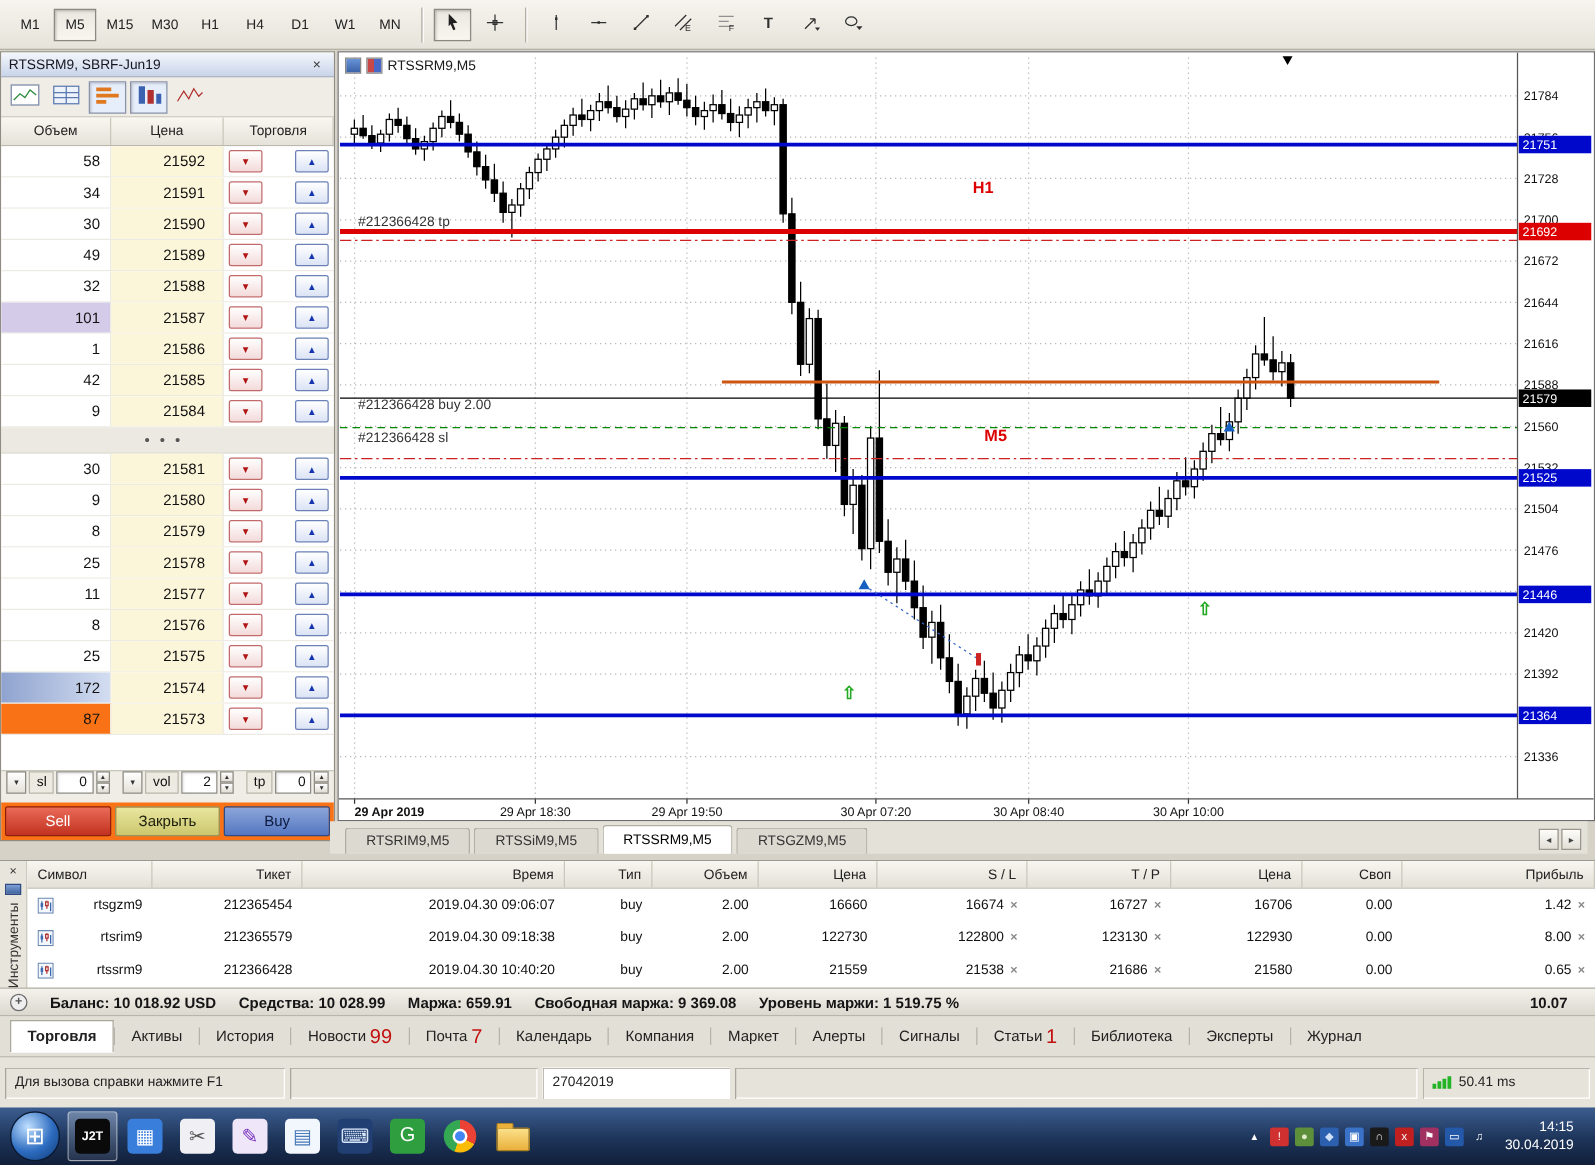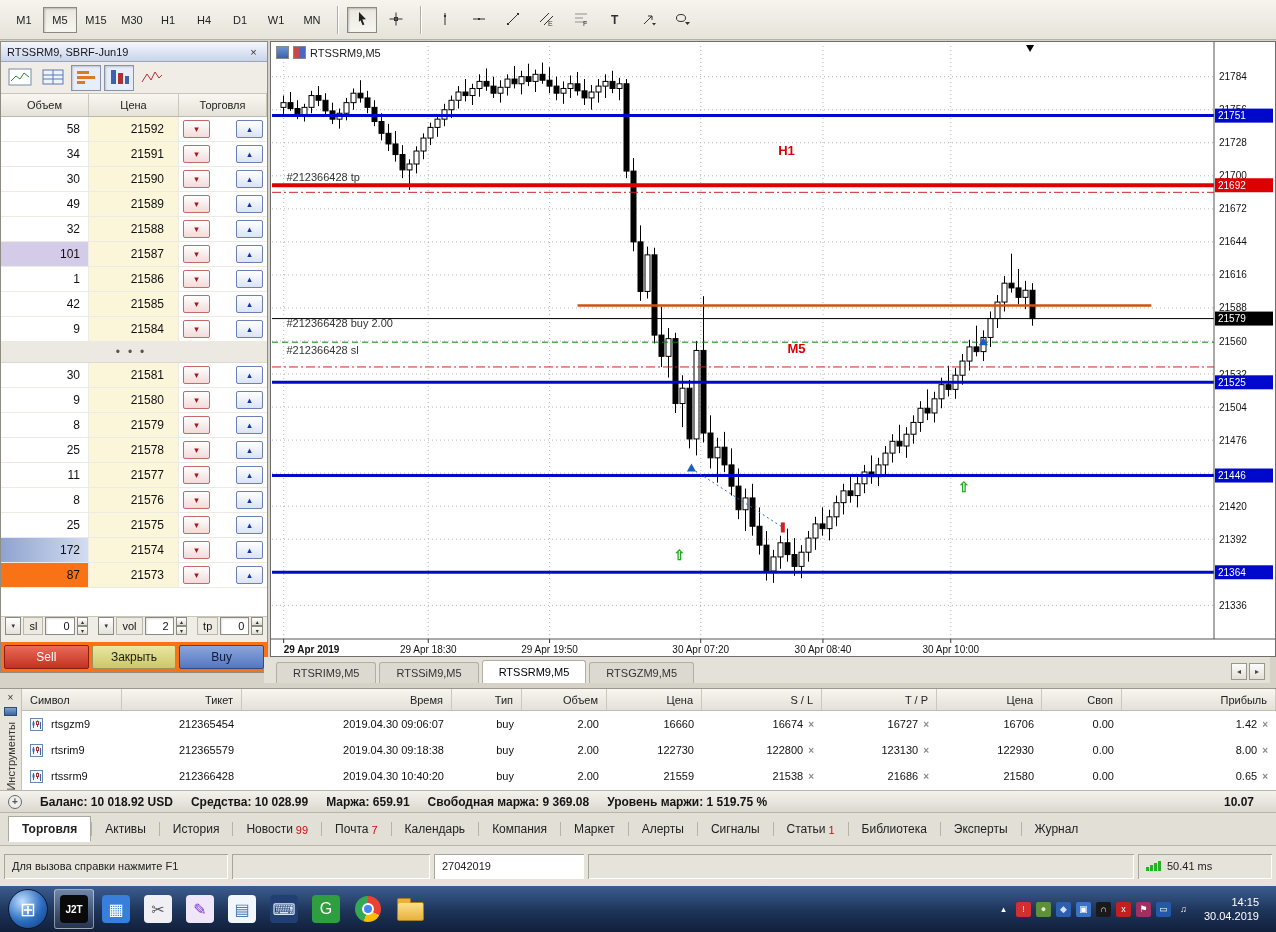--- a/index.html
+++ b/index.html
@@ -91,39 +91,39 @@
   .side-close{font-size:10px;color:#333}
   .side-ic{width:13px;height:13px;background:linear-gradient(#7ea0d6,#3f639f);border:1px solid #2c4a80}
   .side-label{writing-mode:vertical-rl;transform:rotate(180deg);color:#333;margin-top:2px}
   .positions{position:absolute;left:22px;top:0;right:0;bottom:0;background:#fff}
   .pos-header,.pos-row{display:grid;grid-template-columns:100px 120px 210px 70px 85px 95px 120px 115px 105px 80px 1fr}
   .pos-header{height:22px;background:linear-gradient(#f8f6f0,#e3e0d7);border-bottom:1px solid #c0bdb2}
   .pos-hcell{display:flex;align-items:center;justify-content:flex-end;padding:0 8px;border-right:1px solid #cac7bc;color:#222}
   .pos-hcell.left{justify-content:flex-start}
   .pos-row{height:26px}
   .pos-cell{display:flex;align-items:center;justify-content:flex-end;padding:0 8px;color:#101010}
-  .pos-cell.left{justify-content:flex-start;gap:8px}
+  .pos-cell.left{justify-content:space-between;gap:8px}
   .sym-ic{display:inline-flex}
   .del{color:#8a8a8a;font-size:10px;margin-left:5px;font-weight:bold}
 
   
   .account-bar{position:absolute;left:0;top:790px;width:1276px;height:23px;
     background:linear-gradient(#f4f2ec,#dbd8cf);border-top:1px solid #b8b5aa;border-bottom:1px solid #b8b5aa;
     display:flex;align-items:center;padding:0 8px;gap:18px;font-weight:bold;font-size:12px;color:#151515}
   .acct-ic{width:14px;height:14px;border-radius:50%;border:1px solid #6a6a6a;color:#555;display:flex;
     align-items:center;justify-content:center;font-size:10px;font-weight:bold;background:#eee}
   .acct-profit{margin-left:auto;padding-right:14px}
 
   
   .bottom-tabs{position:absolute;left:0;top:813px;width:1276px;height:33px;background:#e2dfd6;
     border-bottom:1px solid #b8b5aa;display:flex;align-items:center;padding-left:8px}
   .btab{padding:5px 13px;color:#222;font-size:12px;display:flex;align-items:baseline;gap:3px}
   .btab.active{background:#fff;border:1px solid #aba89d;border-bottom:1px solid #fff;font-weight:bold}
   .btab-sep{width:1px;height:14px;background:#b6b3a8}
-  .badge{color:#c21010;font-size:11px;position:relative;top:1px}
+  .badge{color:#c21010;font-size:16px;position:relative;top:1px}
 
   
   .status-bar{position:absolute;left:0;top:846px;width:1276px;height:40px;background:#e6e3da;
     display:flex;align-items:center;padding:0 4px;gap:4px}
   .scell{height:25px;background:#e6e3da;box-shadow:inset 1px 1px 0 #a8a59a,inset -1px -1px 0 #fff;
     display:flex;align-items:center;padding:0 8px;color:#222}
   .scell.help{width:224px}
   .scell.sp1{width:198px}
   .scell.field{width:150px;background:#fff}
   .scell.grow{flex:1}

